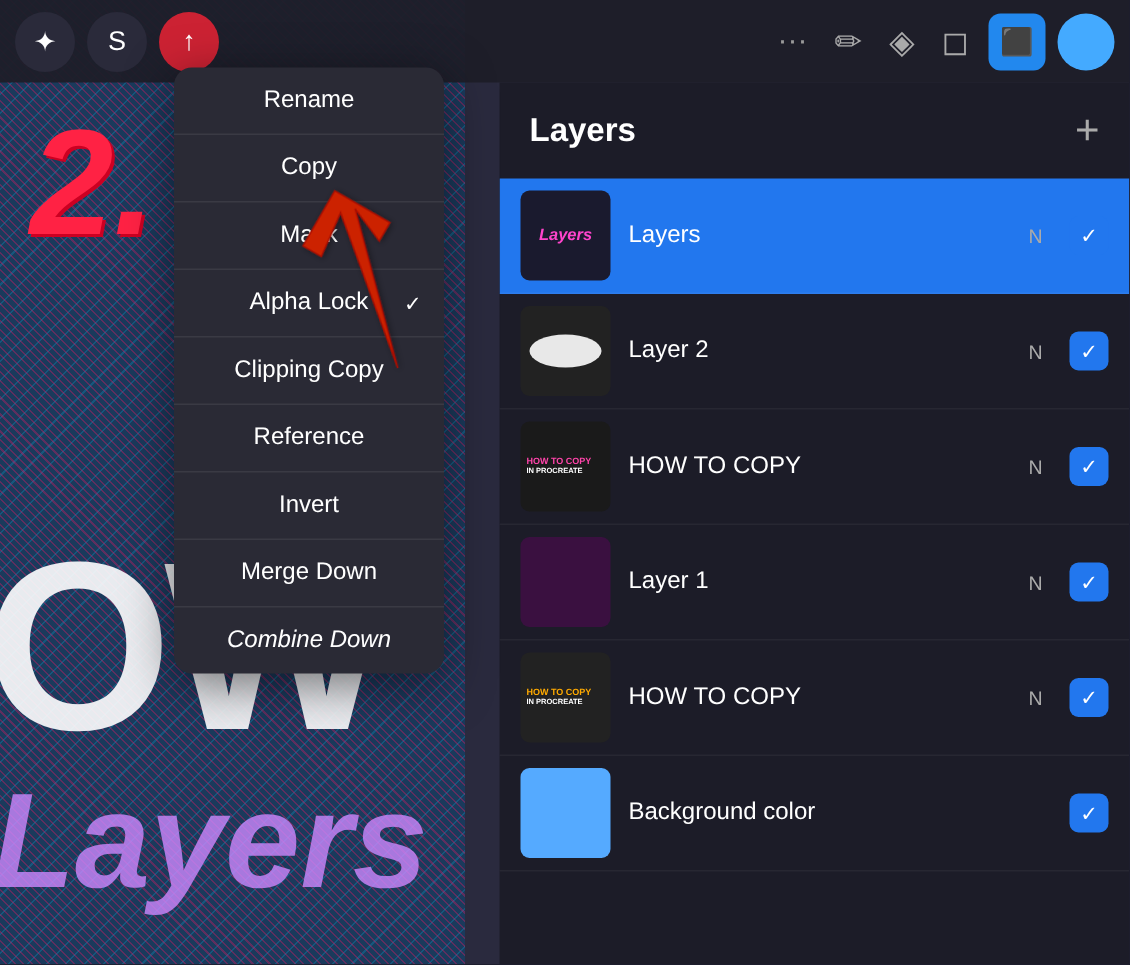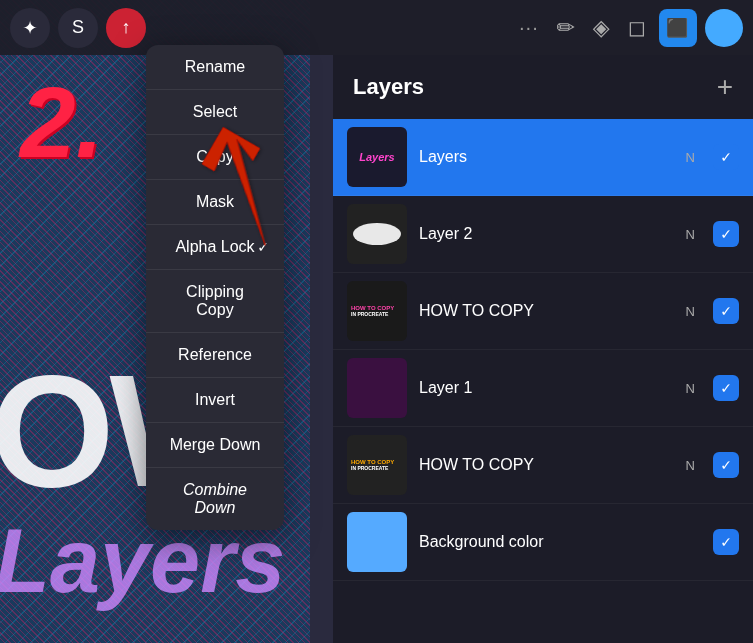--- a/index.html
+++ b/index.html
@@ -153,22 +153,22 @@
       height: 38px;
       border-radius: 50%;
       background: #44aaff;
       cursor: pointer;
     }
 
     
     .context-menu {
       position: absolute;
       top: 45px;
-      left: 146px;
-      width: 138px;
+      left: 116px;
+      width: 180px;
       background: #2a2a35;
       border-radius: 12px;
       z-index: 200;
       overflow: hidden;
       box-shadow: 0 8px 32px rgba(0,0,0,0.5);
     }
 
     .menu-item {
       padding: 13px 20px;
       color: #ffffff;
@@ -409,21 +409,20 @@
   <div class="tool-icon">◈</div>
   <div class="tool-icon">◻</div>
   <div class="layers-btn">
     <span style="color:white;font-size:18px;">⬛</span>
   </div>
   <div class="avatar"></div>
 </div>
 
 <div class="context-menu">
   <div class="menu-item">Rename</div>
-  <div class="menu-item">Select</div>
   <div class="menu-item">Copy</div>
   <div class="menu-item">Mask</div>
   <div class="menu-item has-check">Alpha Lock</div>
   <div class="menu-item">Clipping Copy</div>
   <div class="menu-item">Reference</div>
   <div class="menu-item">Invert</div>
   <div class="menu-item">Merge Down</div>
   <div class="menu-item">Combine Down</div>
 </div>
 

